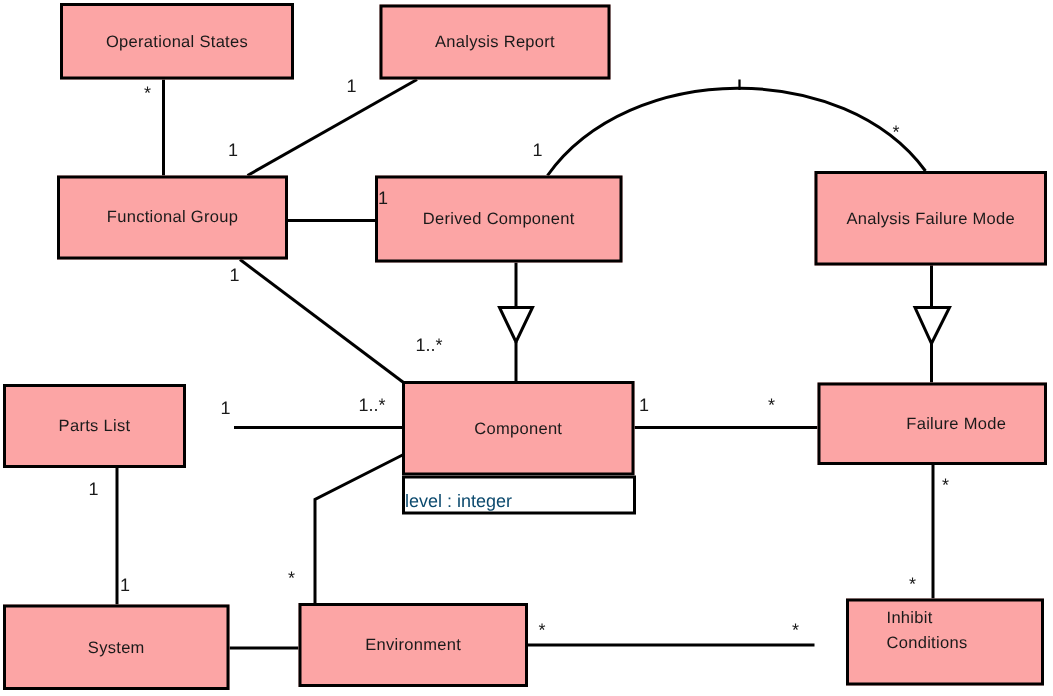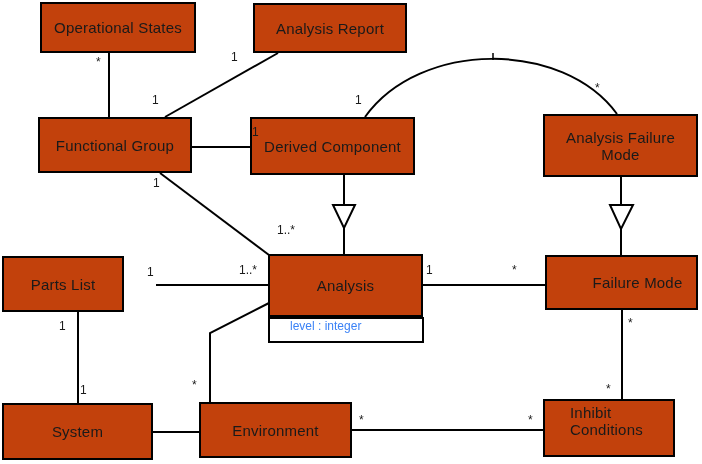--- a/index.html
+++ b/index.html
@@ -17,51 +17,51 @@
   }
   #connectors {
     position: absolute;
     left: 0;
     top: 0;
     z-index: 0;
   }
   .uml-class {
     position: absolute;
     box-sizing: border-box;
-    background: #c2410c;
+    background: #fca5a5;
     border: 2px solid #000000;
     display: flex;
     align-items: center;
     justify-content: center;
     z-index: 1;
-    font-size: 15px;
+    font-size: 11px;
     color: #1a1a1a;
     text-align: center;
     letter-spacing: 0.2px;
   }
   .uml-class.align-left {
     align-items: flex-start;
     justify-content: flex-start;
     text-align: left;
     padding: 3px 0 0 25px;
     line-height: 17px;
     white-space: pre-line;
   }
   .uml-attr {
     position: absolute;
     box-sizing: border-box;
     background: #ffffff;
     border: 2px solid #000000;
     display: flex;
-    align-items: flex-start;
+    align-items: flex-end;
     justify-content: flex-start;
-    padding-left: 20px;
+    padding-left: 0;
     z-index: 1;
     font-size: 12px;
-    color: #3b82f6;
+    color: #0c4a6e;
     text-align: left;
   }
   .mult {
     position: absolute;
     z-index: 2;
     font-size: 12px;
     color: #1a1a1a;
     line-height: 14px;
     white-space: nowrap;
   }
@@ -115,39 +115,39 @@
 
   <div class="uml-class" style="left:543px; top:114px; width:155px; height:63px;">
     <span>Analysis Failure Mode</span>
   </div>
 
   <div class="uml-class" style="left:2px; top:256px; width:122px; height:56px;">
     <span>Parts List</span>
   </div>
 
   <div class="uml-class" style="left:268px; top:254px; width:155px; height:63px;">
-    <span>Analysis</span>
+    <span>Component</span>
   </div>
   <div class="uml-attr" style="left:268px; top:317px; width:156px; height:26px;">
     <span>level : integer</span>
   </div>
 
   <div class="uml-class" style="left:545px; top:255px; width:153px; height:55px;padding-left:32px;">
     <span>Failure Mode</span>
   </div>
 
   <div class="uml-class" style="left:2px; top:403px; width:151px; height:57px;">
     <span>System</span>
   </div>
 
   <div class="uml-class" style="left:199px; top:402px; width:153px; height:56px;">
     <span>Environment</span>
   </div>
 
-  <div class="uml-class align-left" style="left:543px; top:399px; width:132px; height:58px;">
+  <div class="uml-class align-left" style="left:564px; top:399px; width:132px; height:58px;">
     <span>Inhibit
 Conditions</span>
   </div>
 
   <span class="mult" style="left:96px; top:55px;">*</span>
   <span class="mult" style="left:152px; top:93px;">1</span>
   <span class="mult" style="left:231px; top:50px;">1</span>
   <span class="mult" style="left:252px; top:125px;">1</span>
   <span class="mult" style="left:153px; top:176px;">1</span>
   <span class="mult" style="left:277px; top:223px;">1..*</span>

